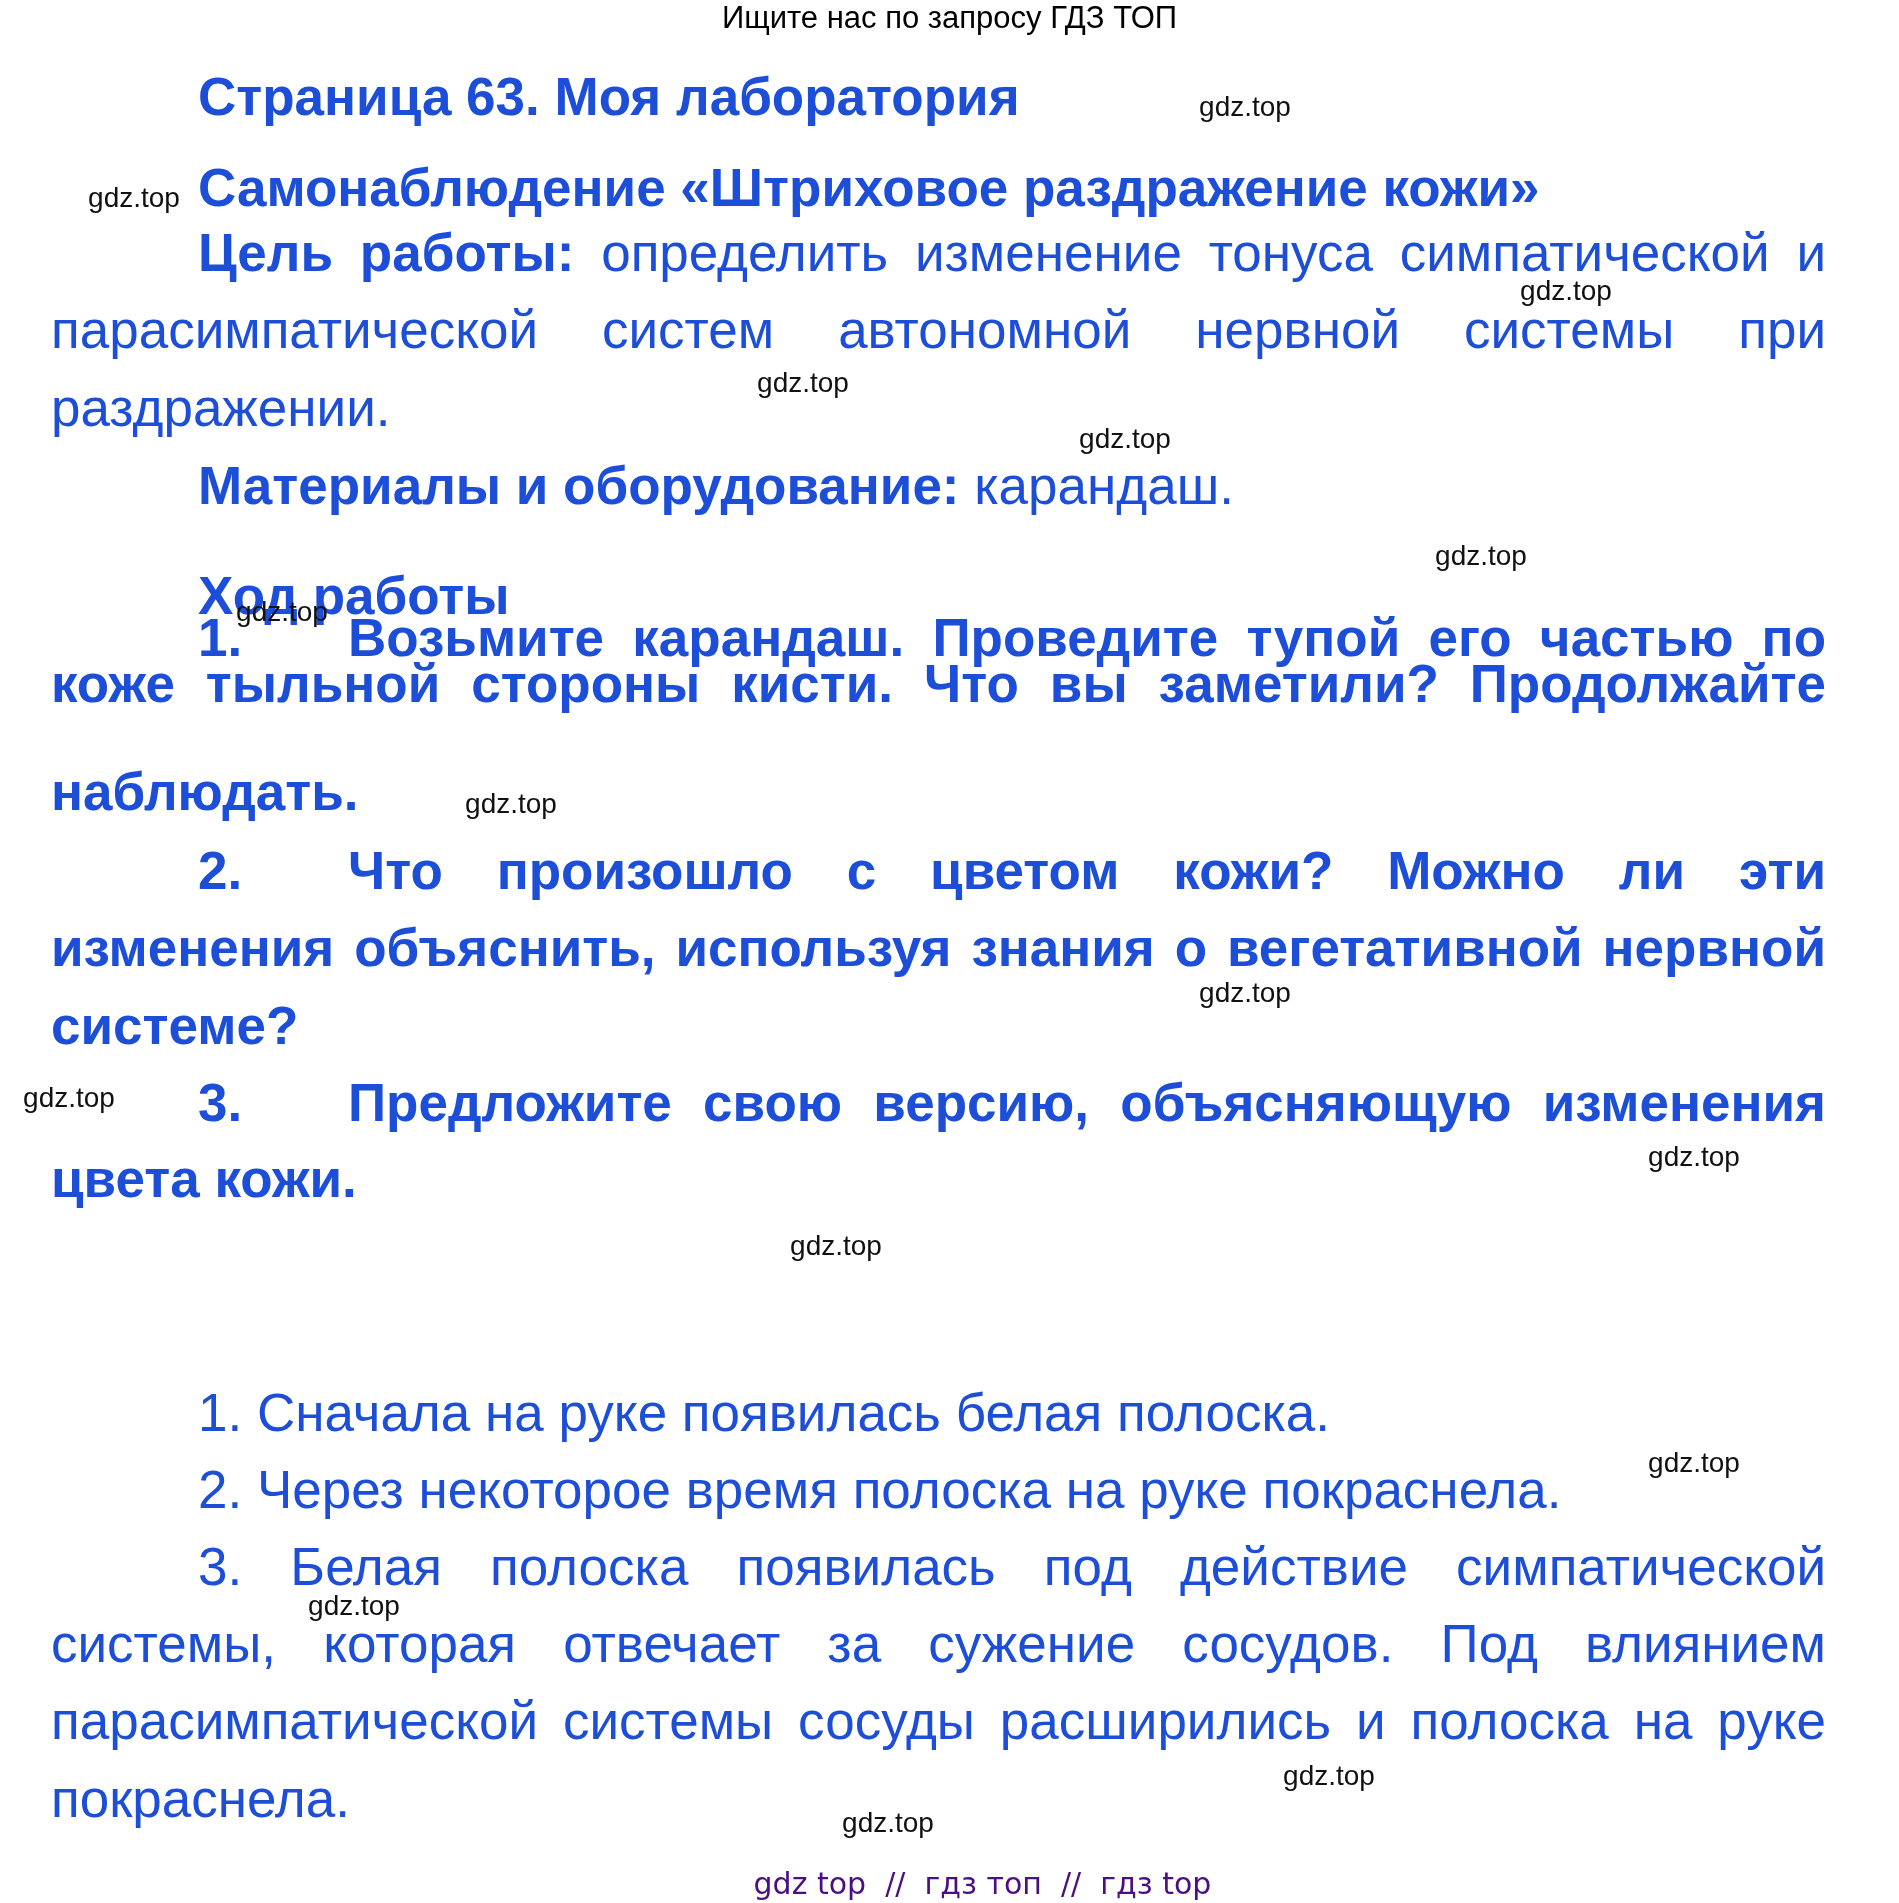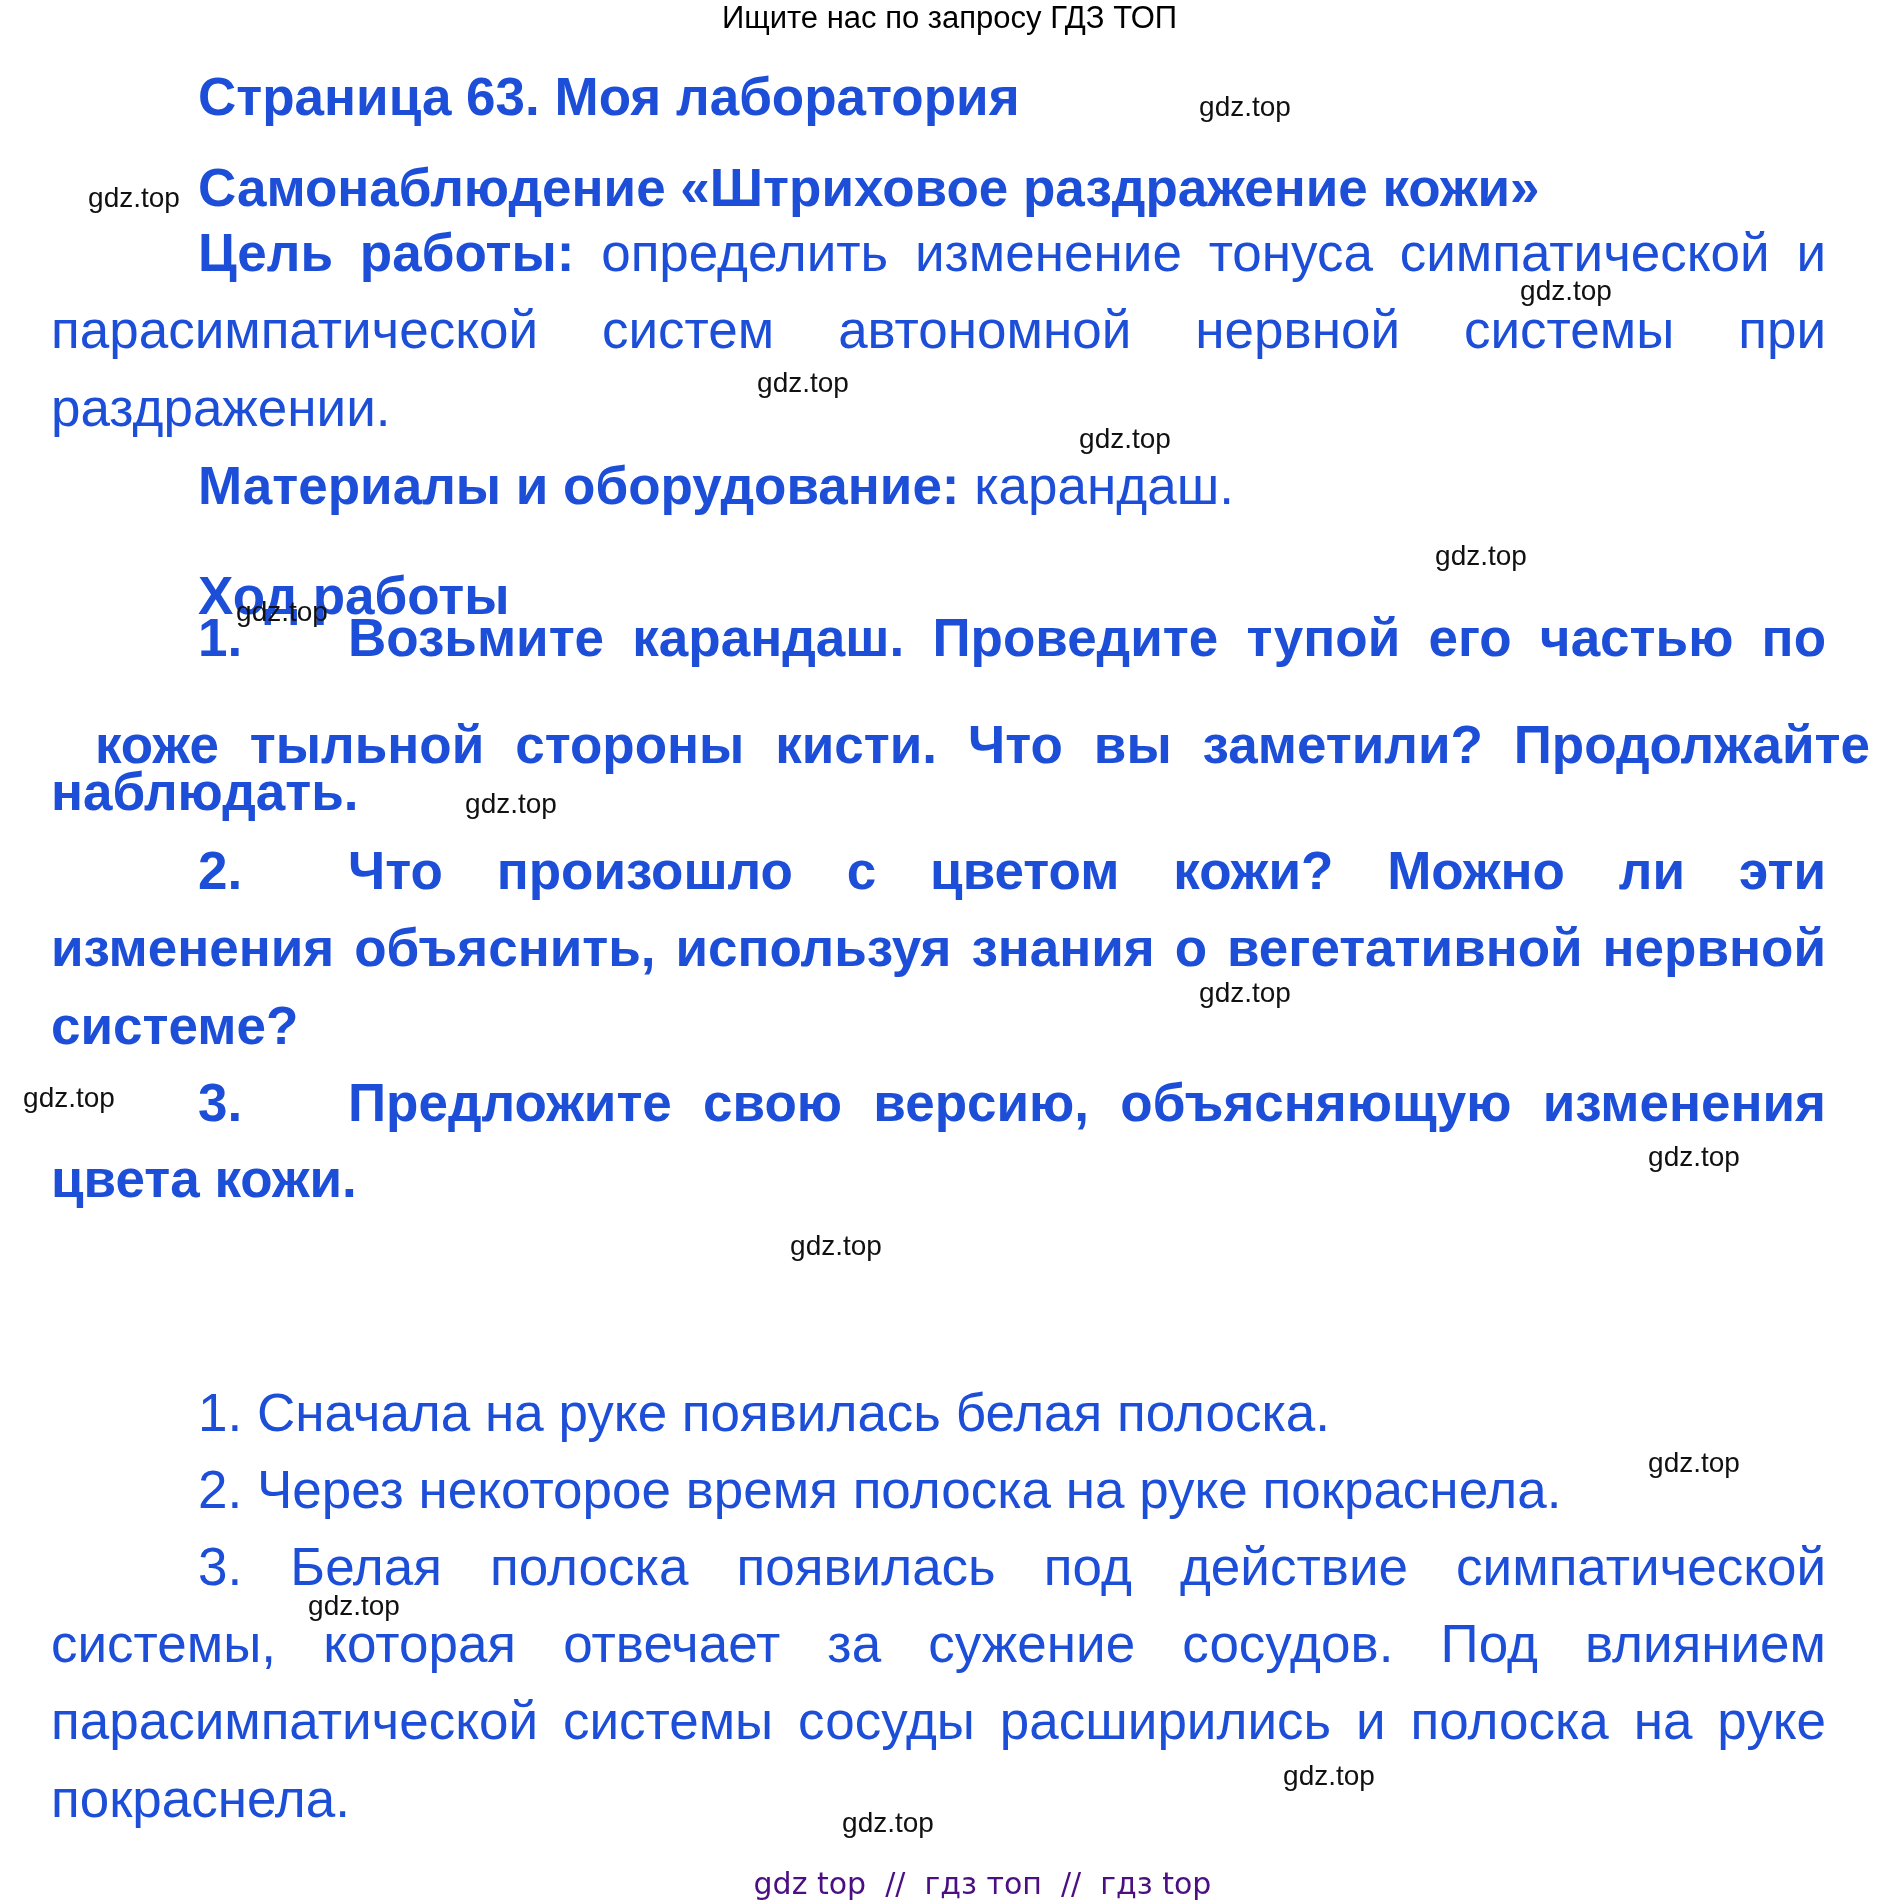--- a/index.html
+++ b/index.html
@@ -46,21 +46,21 @@
 <div class="line ind" style="top:454px;">
   <span class="b">Материалы и оборудование:</span>
   <span>карандаш.</span>
 </div>
 
 <div class="line ind b" style="top:529px;margin-top:35px;">Ход работы</div>
 
 <div class="line ind b" style="top:606px;">
   <span style="display:inline-block;width:150px;">1.</span><span class="just" style="display:inline-block;width:1478px;">Возьмите карандаш. Проведите тупой его частью по</span>
 </div>
-<div class="line b just" style="top:713px;margin-left:44px;">коже тыльной стороны кисти. Что вы заметили? Продолжайте</div>
+<div class="line b just" style="top:652px;">коже тыльной стороны кисти. Что вы заметили? Продолжайте</div>
 <div class="line b" style="top:760px;">наблюдать.</div>
 
 <div class="line ind b" style="top:839px;">
   <span style="display:inline-block;width:150px;">2.</span><span class="just" style="display:inline-block;width:1478px;">Что произошло с цветом кожи? Можно ли эти</span>
 </div>
 <div class="line b just" style="top:916px;">изменения объяснить, используя знания о вегетативной нервной</div>
 <div class="line b" style="top:994px;">системе?</div>
 
 <div class="line ind b" style="top:1071px;">
   <span style="display:inline-block;width:150px;">3.</span><span class="just" style="display:inline-block;width:1478px;">Предложите свою версию, объясняющую изменения</span>

